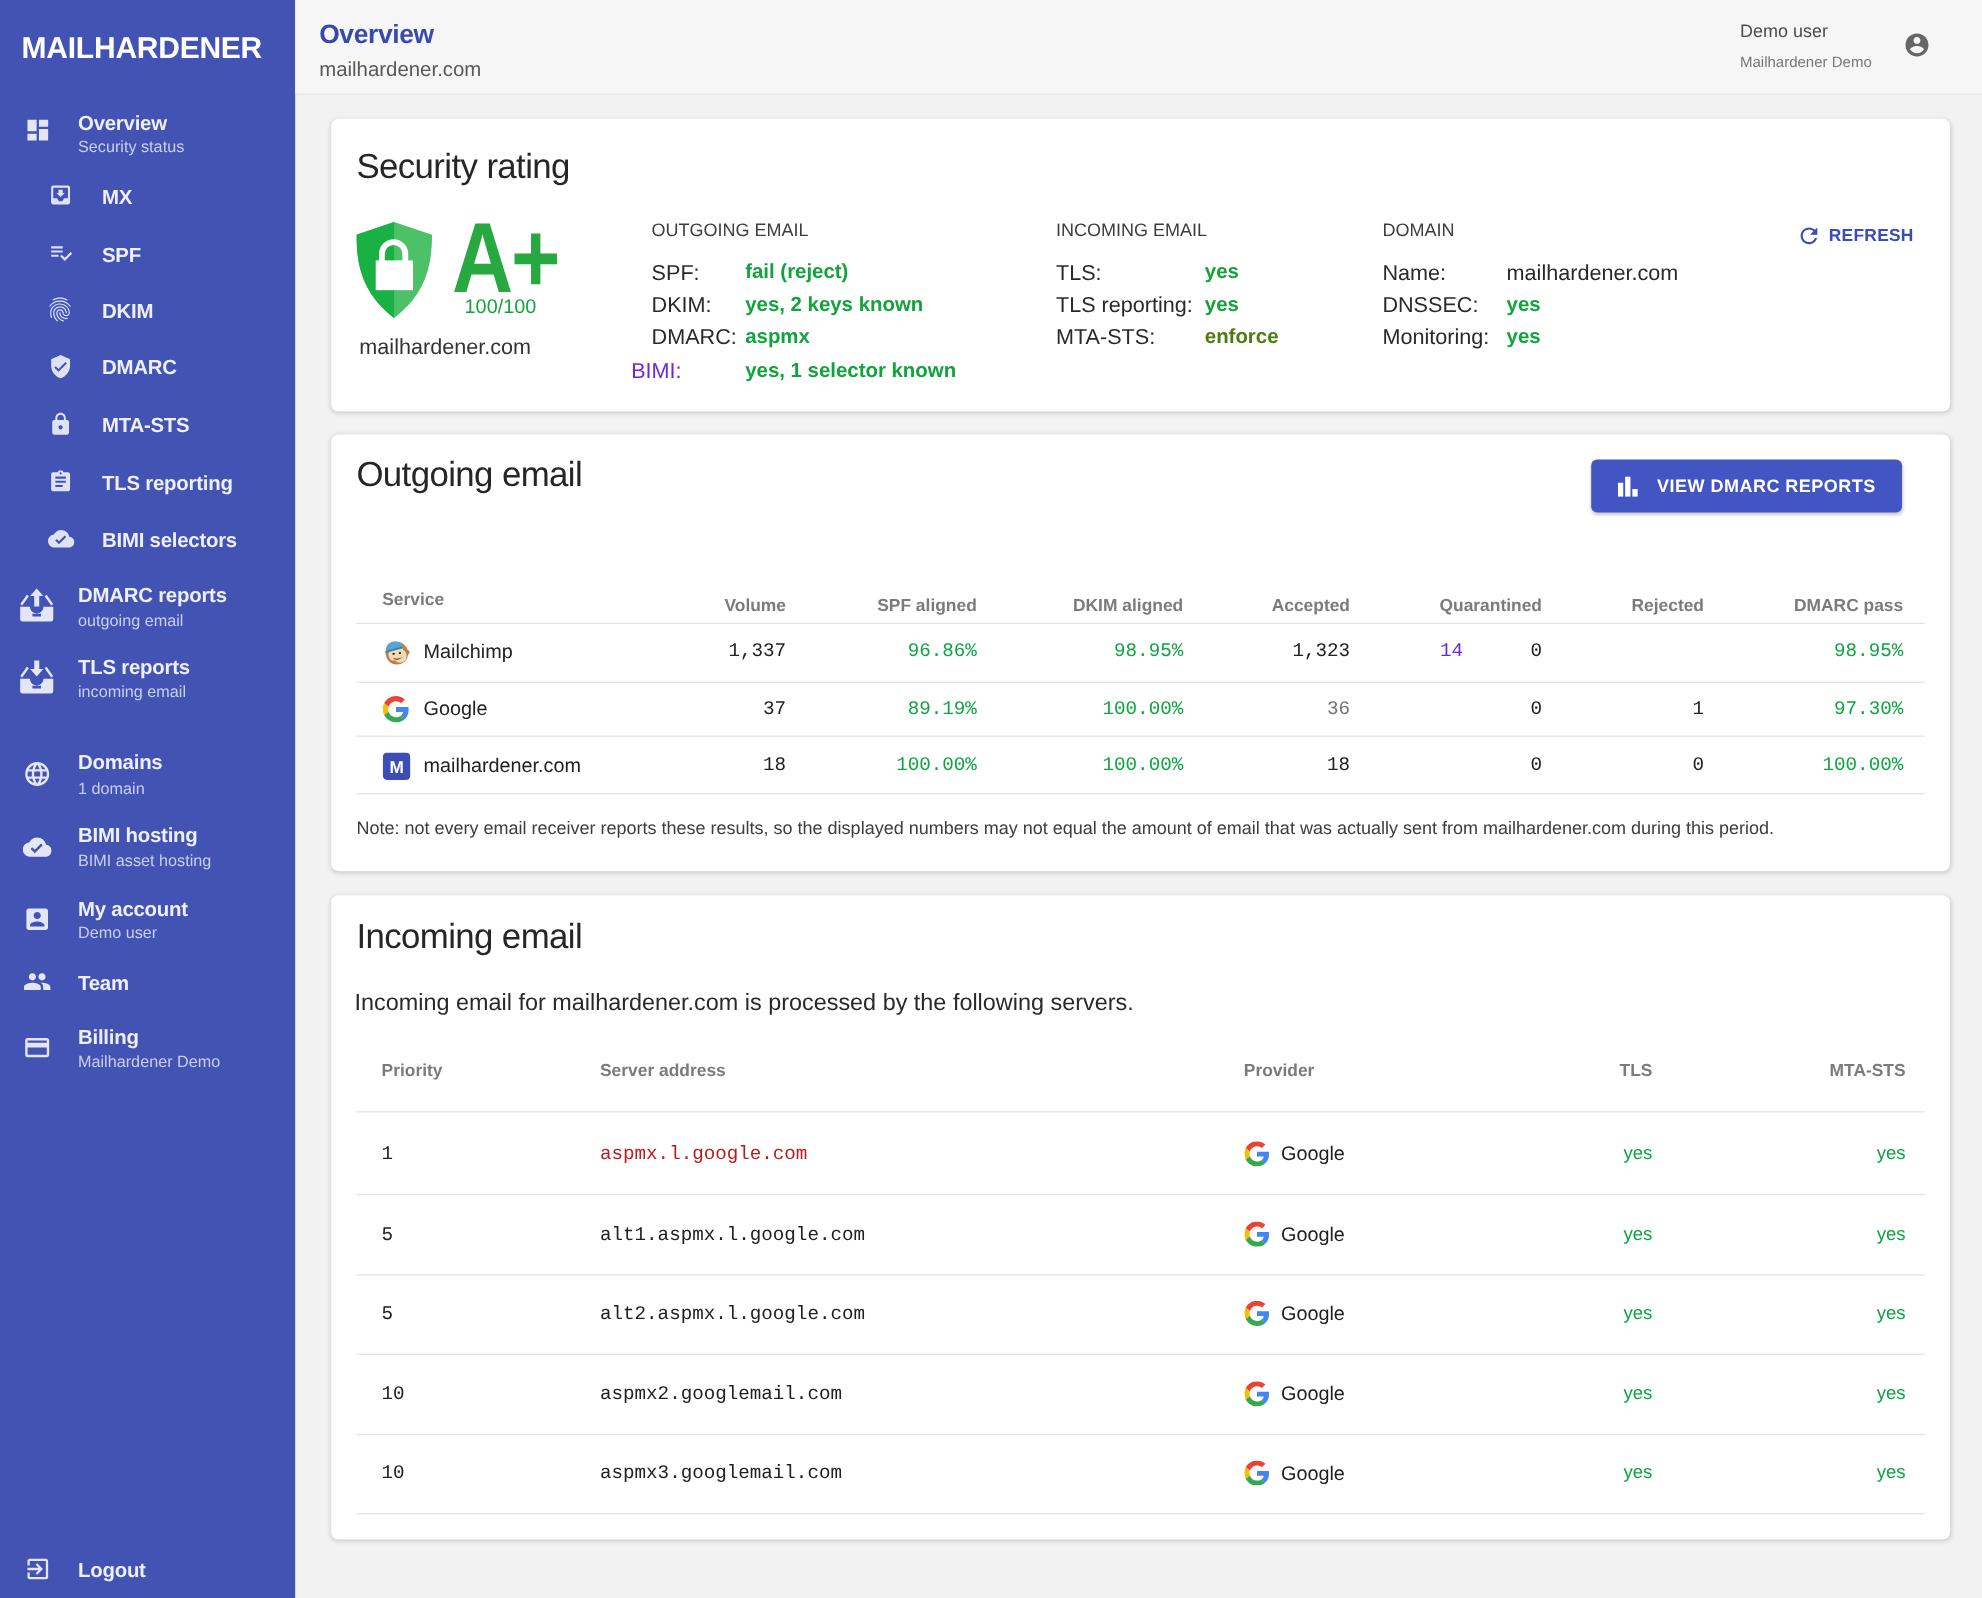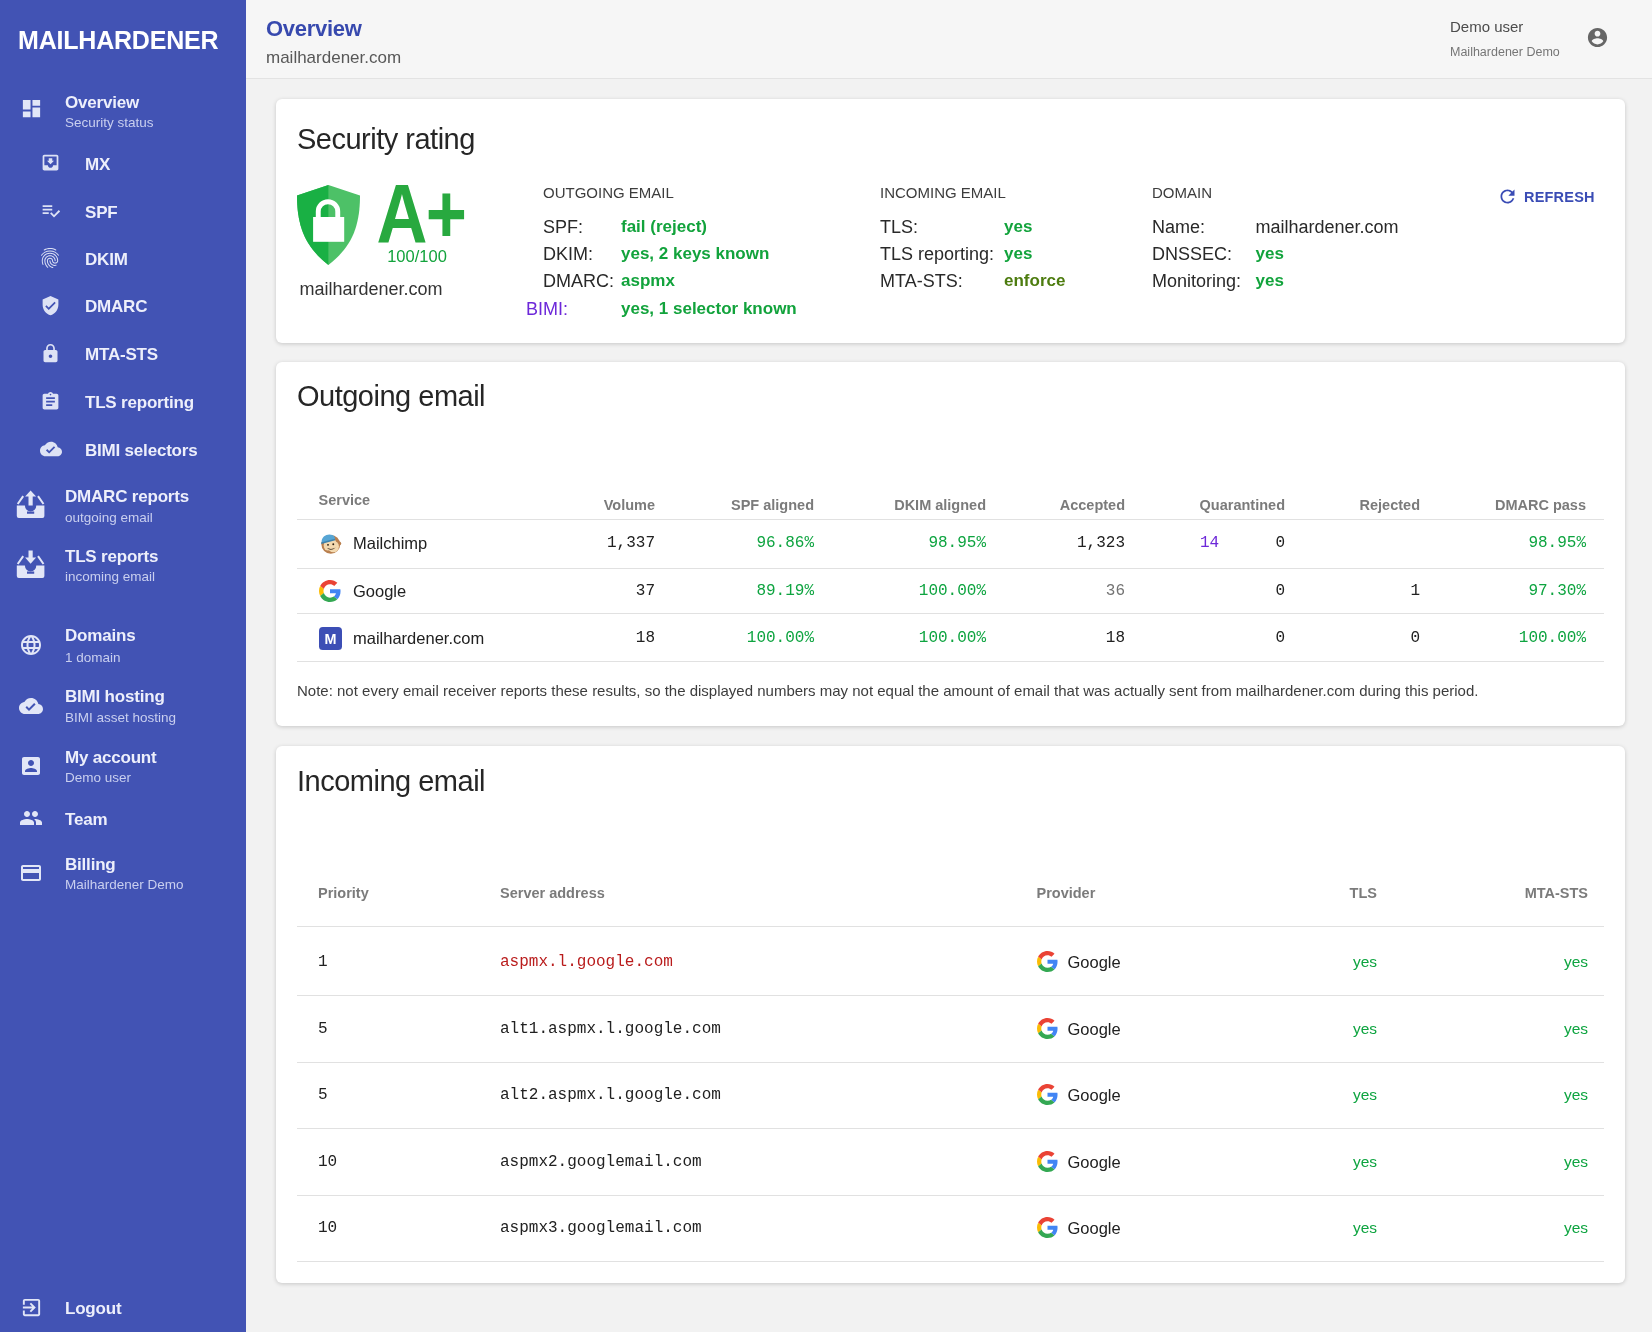--- a/index.html
+++ b/index.html
@@ -165,20 +165,28 @@
       <div style="position:absolute;left:979.5px;top:170.3px;font:700 17px 'Liberation Sans',sans-serif;color:#12a33c;line-height:24px">yes</div>
       <div style="position:absolute;left:1221px;top:87px;display:flex;align-items:center;gap:6px">
 <svg width="21" height="21" viewBox="0 0 24 24" style="display:block">
           <path d="M17.65 6.35C16.2 4.9 14.21 4 12 4c-4.42 0-7.99 3.58-7.99 8s3.57 8 7.99 8c3.73 0 6.84-2.55 7.73-6h-2.08c-.82 2.33-3.04 4-5.65 4-3.31 0-6-2.69-6-6s2.69-6 6-6c1.66 0 3.14.69 4.22 1.78L13 11h7V4l-2.35 2.35z" fill="#3a4cb5"></path>
         </svg>
         <span style="font:700 14.5px 'Liberation Sans',sans-serif;color:#3a4cb5;letter-spacing:0.2px">REFRESH</span>
       </div>
     </div>
 <div style="position:absolute;left:276px;top:362px;width:1349px;height:363.5px;background:#fff;border-radius:6px;box-shadow:0 1px 4px rgba(0,0,0,0.18)">
       <div style="position:absolute;left:21px;top:16.2px;font:400 29px 'Liberation Sans',sans-serif;letter-spacing:-0.5px;color:#262626;line-height:36px">Outgoing email</div>
+      <div style="position:absolute;left:1050px;top:21px;width:259px;height:44px;background:#4355c2;border-radius:5px;box-shadow:0 2px 3px rgba(0,0,0,0.22);display:flex;align-items:center;justify-content:center;gap:16px">
+<svg width="17" height="17" viewBox="0 0 17 17" style="display:block">
+          <rect x="0.3" y="5.3" width="4.4" height="11.7" fill="#fff"></rect>
+          <rect x="6.3" y="0" width="4.4" height="17" fill="#fff"></rect>
+          <rect x="12.3" y="10.5" width="4.4" height="6.5" fill="#fff"></rect>
+        </svg>
+        <span style="font:700 15px 'Liberation Sans',sans-serif;color:#fff;letter-spacing:0.4px">VIEW DMARC REPORTS</span>
+      </div>
       <div style="position:absolute;left:42.5px;top:128px;font:700 14.5px 'Liberation Sans',sans-serif;color:#7b7b7b;line-height:21px">Service</div>
       <div style="position:absolute;left:159px;top:133px;width:220px;text-align:right;font:700 14.5px 'Liberation Sans',sans-serif;color:#7b7b7b;line-height:21px">Volume</div>
       <div style="position:absolute;left:318px;top:133px;width:220px;text-align:right;font:700 14.5px 'Liberation Sans',sans-serif;color:#7b7b7b;line-height:21px">SPF aligned</div>
       <div style="position:absolute;left:490px;top:133px;width:220px;text-align:right;font:700 14.5px 'Liberation Sans',sans-serif;color:#7b7b7b;line-height:21px">DKIM aligned</div>
       <div style="position:absolute;left:629px;top:133px;width:220px;text-align:right;font:700 14.5px 'Liberation Sans',sans-serif;color:#7b7b7b;line-height:21px">Accepted</div>
       <div style="position:absolute;left:789px;top:133px;width:220px;text-align:right;font:700 14.5px 'Liberation Sans',sans-serif;color:#7b7b7b;line-height:21px">Quarantined</div>
       <div style="position:absolute;left:924px;top:133px;width:220px;text-align:right;font:700 14.5px 'Liberation Sans',sans-serif;color:#7b7b7b;line-height:21px">Rejected</div>
       <div style="position:absolute;left:1090px;top:133px;width:220px;text-align:right;font:700 14.5px 'Liberation Sans',sans-serif;color:#7b7b7b;line-height:21px">DMARC pass</div>
       <div style="position:absolute;left:21px;top:157px;width:1307px;height:1px;background:#e1e1e1"></div>
       <div style="position:absolute;left:21px;top:205.5px;width:1307px;height:1px;background:#e1e1e1"></div>
@@ -233,20 +241,21 @@
       <div style="position:absolute;left:318px;top:265px;width:220px;text-align:right;font:400 16px 'Liberation Mono',monospace;color:#0ea440;line-height:22px">100.00%</div>
       <div style="position:absolute;left:490px;top:265px;width:220px;text-align:right;font:400 16px 'Liberation Mono',monospace;color:#0ea440;line-height:22px">100.00%</div>
       <div style="position:absolute;left:629px;top:265px;width:220px;text-align:right;font:400 16px 'Liberation Mono',monospace;color:#212121;line-height:22px">18</div>
       <div style="position:absolute;left:789px;top:265px;width:220px;text-align:right;font:400 16px 'Liberation Mono',monospace;color:#212121;line-height:22px">0</div>
       <div style="position:absolute;left:924px;top:265px;width:220px;text-align:right;font:400 16px 'Liberation Mono',monospace;color:#212121;line-height:22px">0</div>
       <div style="position:absolute;left:1090px;top:265px;width:220px;text-align:right;font:400 16px 'Liberation Mono',monospace;color:#0ea440;line-height:22px">100.00%</div>
       <div style="position:absolute;left:21px;top:319.3px;font:400 15px 'Liberation Sans',sans-serif;color:#3d3d3d;line-height:20px">Note: not every email receiver reports these results, so the displayed numbers may not equal the amount of email that was actually sent from mailhardener.com during this period.</div>
     </div>
 <div style="position:absolute;left:276px;top:745.5px;width:1349px;height:537.5px;background:#fff;border-radius:6px;box-shadow:0 1px 4px rgba(0,0,0,0.18)">
       <div style="position:absolute;left:21px;top:17.7px;font:400 29px 'Liberation Sans',sans-serif;letter-spacing:-0.5px;color:#262626;line-height:36px">Incoming email</div>
+      <div style="position:absolute;left:19.5px;top:78.5px;font:400 19.5px 'Liberation Sans',sans-serif;color:#292929;line-height:24px">Incoming email for mailhardener.com is processed by the following servers.</div>
       <div style="position:absolute;left:42px;top:137px;font:700 14.5px 'Liberation Sans',sans-serif;color:#7b7b7b;line-height:21px">Priority</div>
       <div style="position:absolute;left:224px;top:137px;font:700 14.5px 'Liberation Sans',sans-serif;color:#7b7b7b;line-height:21px">Server address</div>
       <div style="position:absolute;left:760.5px;top:137px;font:700 14.5px 'Liberation Sans',sans-serif;color:#7b7b7b;line-height:21px">Provider</div>
       <div style="position:absolute;left:941px;top:137px;width:160px;text-align:right;font:700 14.5px 'Liberation Sans',sans-serif;color:#7b7b7b;line-height:21px">TLS</div>
       <div style="position:absolute;left:1152px;top:137px;width:160px;text-align:right;font:700 14.5px 'Liberation Sans',sans-serif;color:#7b7b7b;line-height:21px">MTA-STS</div>
       <div style="position:absolute;left:21px;top:180.3px;width:1307px;height:1px;background:#e1e1e1"></div>
       <div style="position:absolute;left:21px;top:249.5px;width:1307px;height:1px;background:#e1e1e1"></div>
       <div style="position:absolute;left:21px;top:316.1px;width:1307px;height:1px;background:#e1e1e1"></div>
       <div style="position:absolute;left:21px;top:382.5px;width:1307px;height:1px;background:#e1e1e1"></div>
       <div style="position:absolute;left:21px;top:449.3px;width:1307px;height:1px;background:#e1e1e1"></div>

